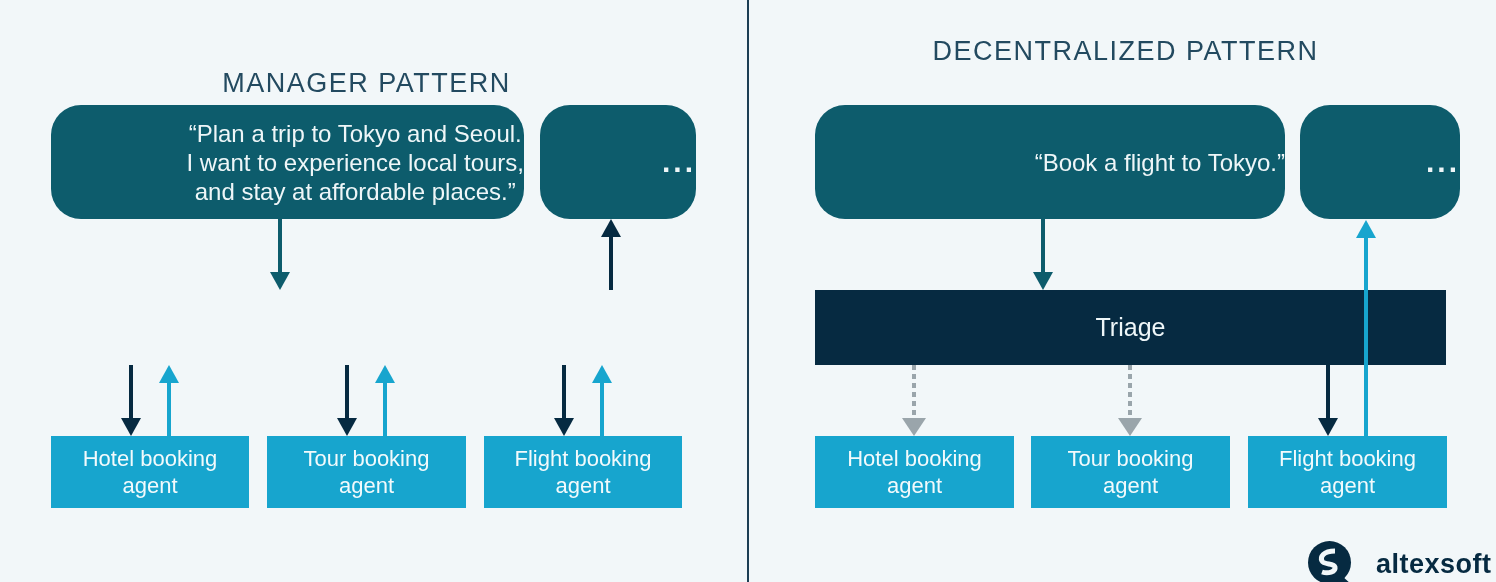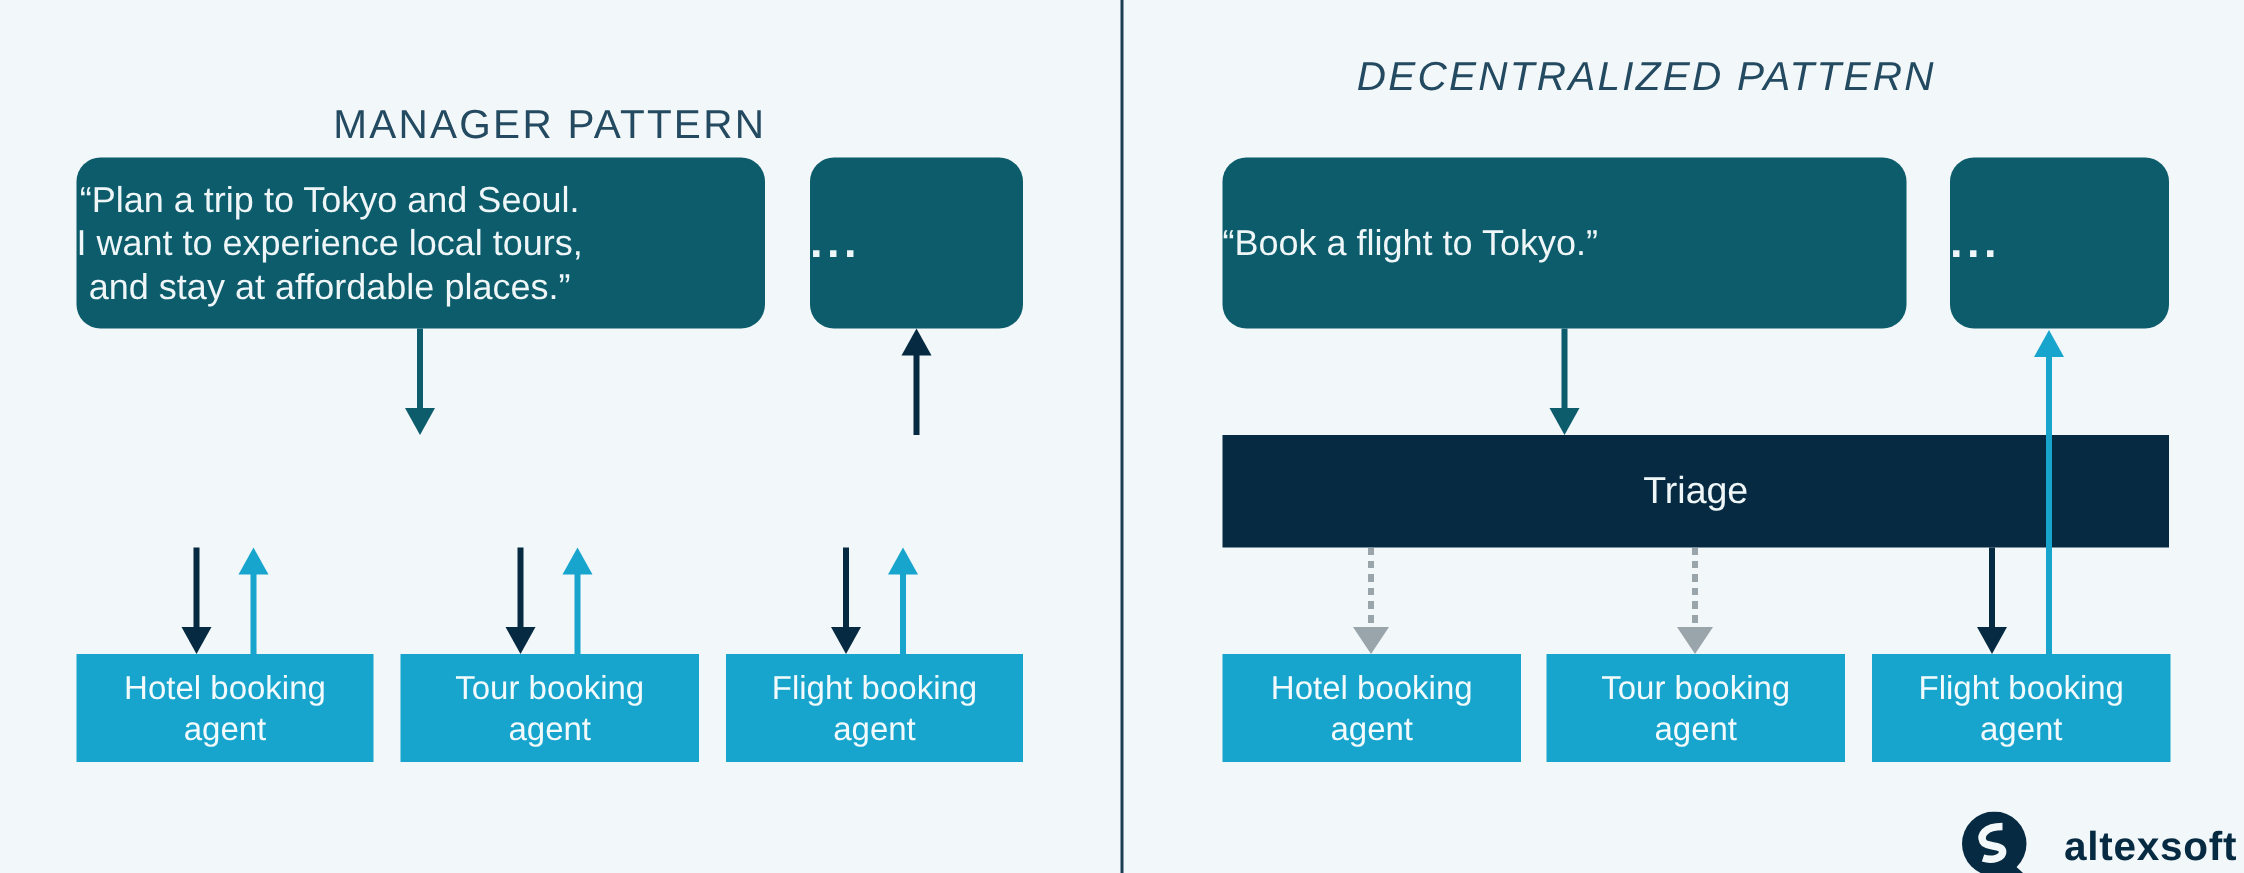--- a/index.html
+++ b/index.html
@@ -17,23 +17,24 @@
   .panel-title{
     position:absolute;top:36px;width:631px;
     text-align:center;
     font-size:27px;letter-spacing:1.5px;
     color:var(--title);
     font-weight:400;
   }
   .bubble{
     position:absolute;top:105px;height:114px;
     background:var(--teal);
-    border-radius:16px;
-    display:flex;align-items:center;justify-content:flex-start;
+    border-radius:30px;
+    display:flex;align-items:center;justify-content:flex-end;
     color:var(--light);
+    padding-left:14px;
   }
   .bubble .quote-text{
     white-space:pre-line;
     text-align:center;
     font-size:24px;line-height:29px;
   }
   .bubble.dots{
     font-size:30px;font-weight:700;letter-spacing:3px;
   }
   .bar{
@@ -142,21 +143,21 @@
   <div class="agent" style="left:51px;width:198px;">
     <span>Hotel booking agent</span>
   </div>
   <div class="agent" style="left:267px;width:199px;">
     <span>Tour booking agent</span>
   </div>
   <div class="agent" style="left:484px;width:198px;">
     <span>Flight booking agent</span>
   </div>
 
-  <div class="panel-title" style="left:782px;font-style:italic;">DECENTRALIZED PATTERN</div>
+  <div class="panel-title" style="left:810px;">DECENTRALIZED PATTERN</div>
 
   <div class="bubble" style="left:815px;width:456px;">
     <span class="quote-text">“Book a flight to Tokyo.”</span>
   </div>
 
   <div class="bubble dots" style="left:1300px;width:146px;">
     <span>...</span>
   </div>
 
   <div class="arrow down teal" style="left:1033px;top:219px;height:71px;">

